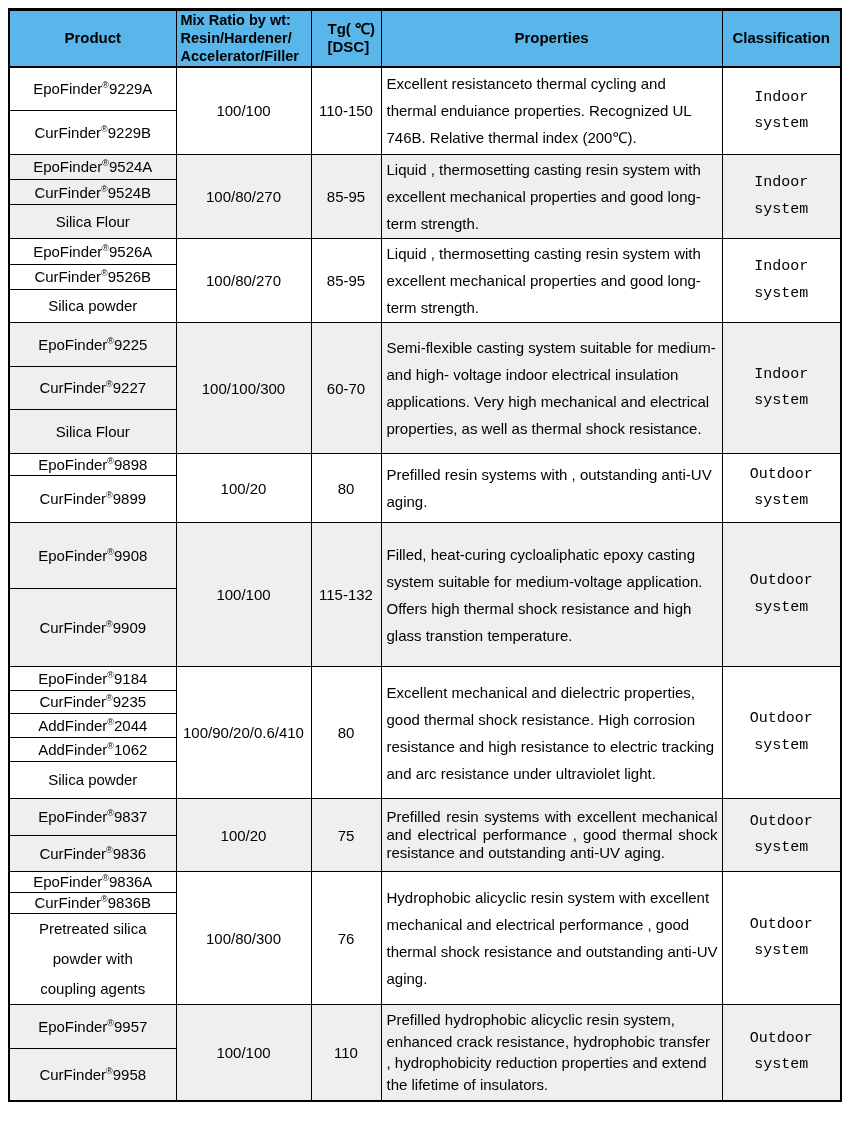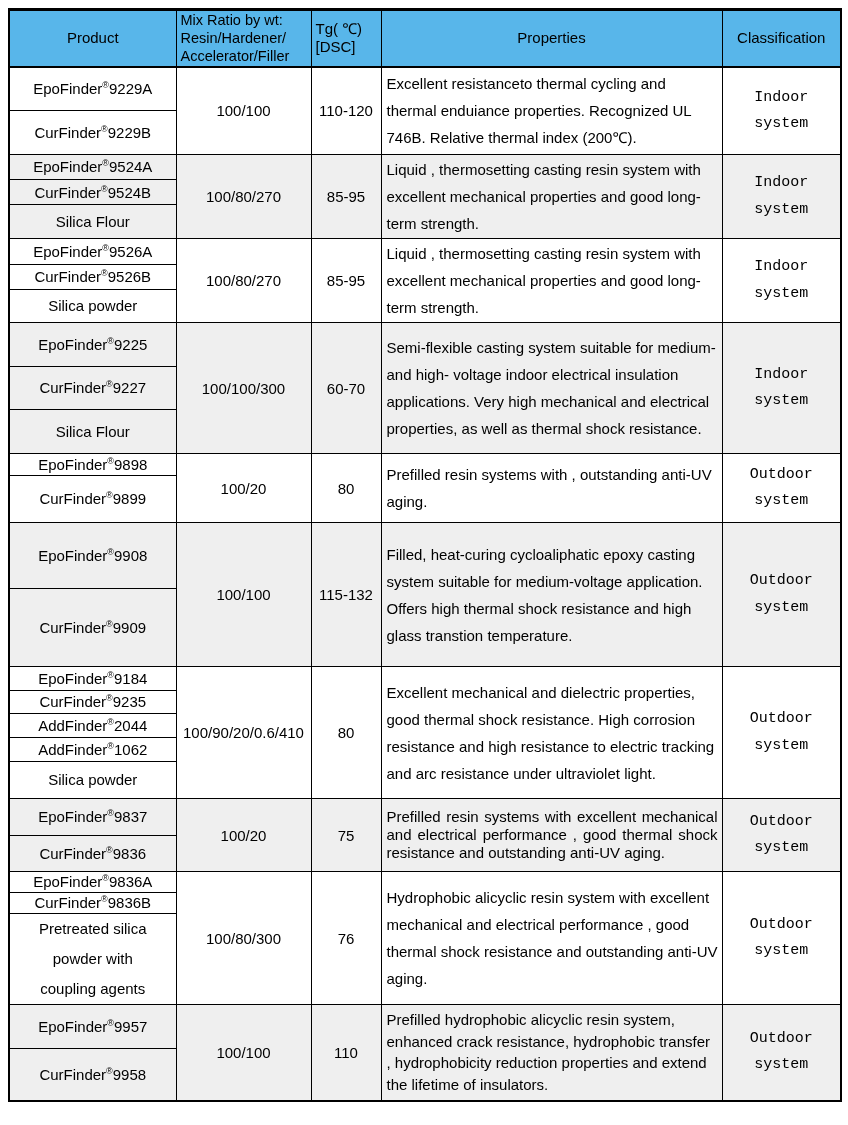--- a/index.html
+++ b/index.html
@@ -36,34 +36,34 @@
   th, td {
     border: 1px solid var(--border-color);
     padding: 0;
     font-size: 15px;
     vertical-align: middle;
     overflow: hidden;
   }
   thead tr { height: 57px; }
   thead th {
     background: var(--header-bg);
-    font-weight: normal;
+    font-weight: bold;
     border-bottom-width: 2px;
     text-align: center;
     line-height: 1.25;
   }
   th.h-mix {
     text-align: left;
     padding-left: 4px;
     white-space: pre-line;
     font-size: 14.5px;
   }
   th.h-tg {
     text-align: left;
-    padding-left: 4px;
+    padding-left: 16px;
     white-space: pre-line;
   }
 
   td.prod {
     text-align: center;
     line-height: 1.3;
     white-space: pre-line;
     padding: 0 2px;
   }
   td.prod.tall { line-height: 2.0; }
@@ -112,21 +112,21 @@
 [DSC]</th>
         <th>Properties</th>
         <th>Classification</th>
       </tr>
     </thead>
     <tbody>
 
       <tr>
         <td class="prod" style="height:44px">EpoFinder<sup>®</sup>9229A</td>
         <td class="mix" rowspan="2">100/100</td>
-        <td class="tg" rowspan="2">110-120</td>
+        <td class="tg" rowspan="2">110-150</td>
         <td class="props" rowspan="2">Excellent resistanceto thermal cycling and thermal enduiance properties. Recognized UL 746B. Relative thermal index (200℃).</td>
         <td class="cls" rowspan="2">Indoor system</td>
       </tr>
       <tr>
         <td class="prod" style="height:44px">CurFinder<sup>®</sup>9229B</td>
       </tr>
 
       <tr class="shade">
         <td class="prod" style="height:24px">EpoFinder<sup>®</sup>9524A</td>
         <td class="mix" rowspan="3">100/80/270</td>

